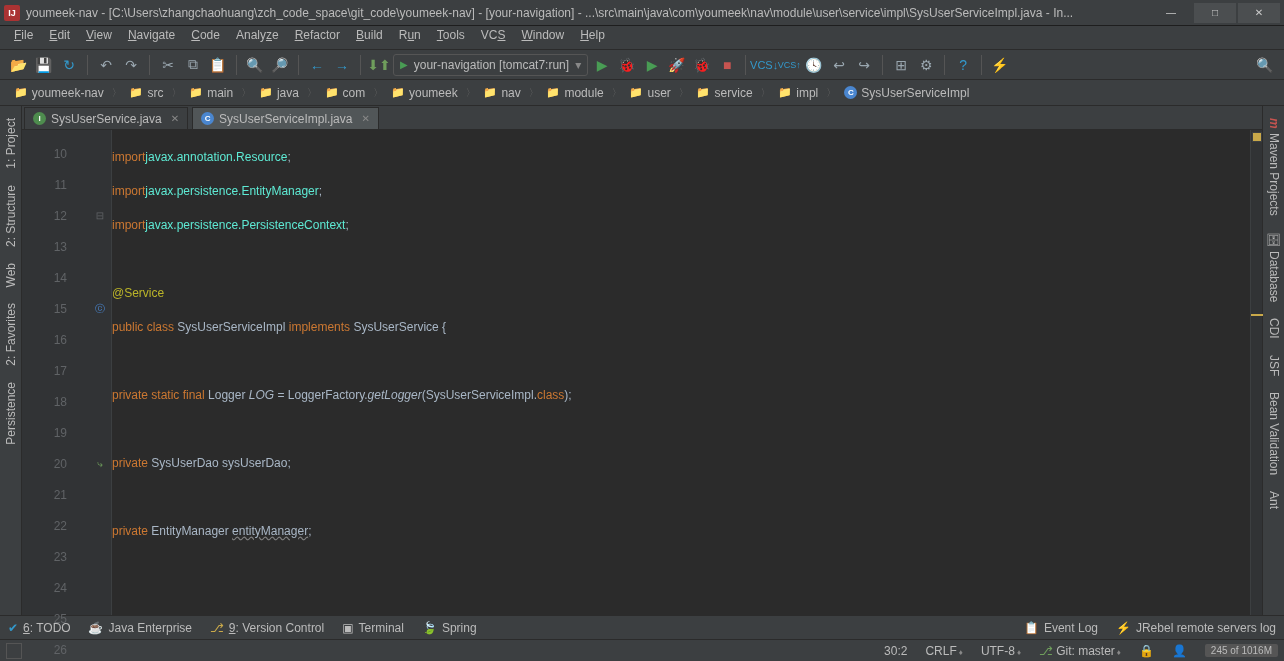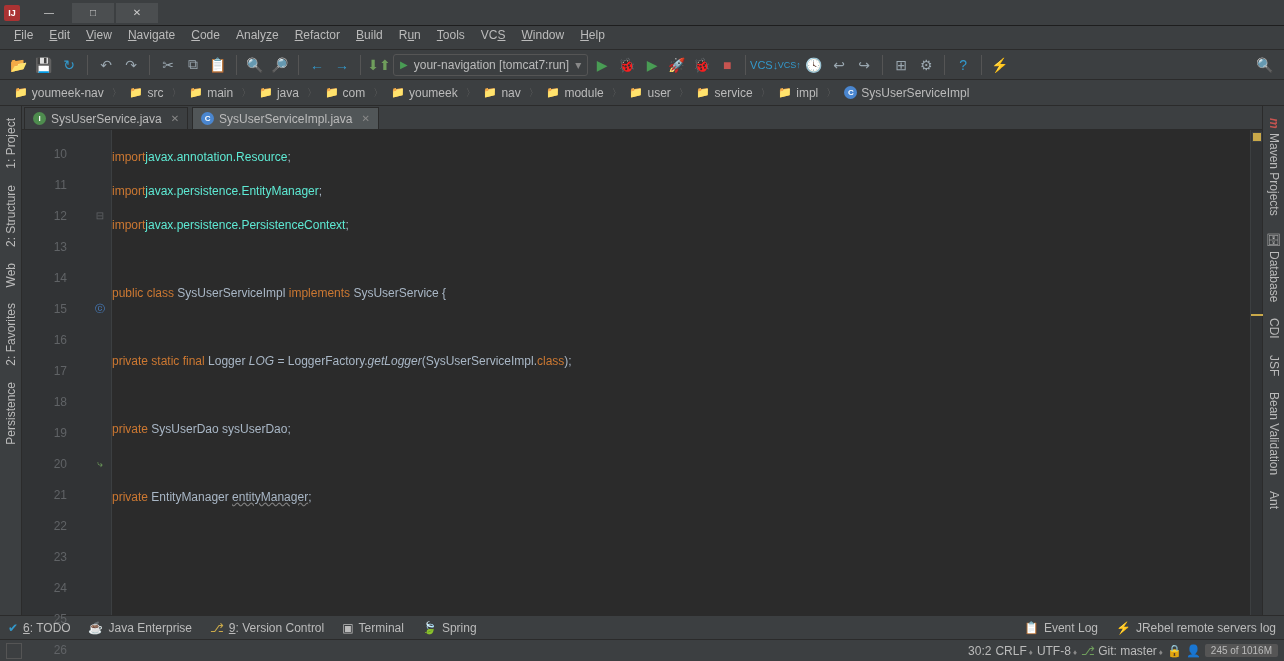--- a/index.html
+++ b/index.html
@@ -76,34 +76,35 @@
   .ann { color:#bbb529; }
   .field-italic { color:#a9b7c6; font-style:italic; }
   .imp { color:#5eead4;}
   
   
   .bottom-tw { height:24px; background:#3c3f41; border-top:1px solid #2b2b2b; display:flex; align-items:center; padding:0 8px; color:#bbb; gap:18px;}
   .bottom-tw .btab { display:flex; align-items:center; gap:5px; cursor:pointer; font-size:11px;}
   .bottom-tw .spacer { flex:1; }
   .bottom-tw .btab .u { text-decoration:underline;}
   
-  .status-bar { height:22px; background:#3c3f41; border-top:1px solid #2b2b2b; display:flex; align-items:center; padding:0 6px; color:#bbb; font-size:11px; gap:4px;}
+  .status-bar { height:22px; background:#3c3f41; border-top:1px solid #2b2b2b; display:flex; align-items:center; padding:0 6px; color:#bbb; font-size:11px; gap:18px;}
   .status-bar .sb-left { flex:1; display:flex; align-items:center; gap:10px;}
   .status-bar .sb-box { width:16px;height:16px;border:1px solid #555; margin-right:4px;}
   .status-bar .mem { background:#555; padding:1px 6px; border-radius:2px; font-size:10px;}
   .status-bar .lock{color:#888;}
   .status-bar .mute{color:#888;}
   .status-bar .arrow-sm{color:#888; font-size:8px; margin-left:2px;}
   .status-bar .git-ico{color:#6f9e5c;}
 </style>
 </head>
 <body>
 
 <div class="title-bar">
   <div class="ij-icon">IJ</div>
+  <div class="title-text">youmeek-nav - [C:\Users\zhangchaohuang\zch_code_space\git_code\youmeek-nav] - [your-navigation] - ...\src\main\java\com\youmeek\nav\module\user\service\impl\SysUserServiceImpl.java - In...</div>
   <div class="win-ctrls">
     <div>—</div>
     <div>□</div>
     <div>✕</div>
   </div>
 </div>
 
 <div class="menu-bar">
   <div class="menu-item"><span class="u">F</span>ile</div>
   <div class="menu-item"><span class="u">E</span>dit</div>
@@ -295,20 +296,21 @@
         <div class="ln">29</div>
         <div class="ln">30</div>
         <div class="ln">31</div>
         <div class="ln">32</div>
       </div>
       <div class="code">
 <div class="line">   <span class="kw">import</span> <span class="imp">javax.annotation.Resource</span>;</div>
 <div class="line">   <span class="kw">import</span> <span class="imp">javax.persistence.EntityManager</span>;</div>
 <div class="line">   <span class="kw">import</span> <span class="imp">javax.persistence.PersistenceContext</span>;</div>
 <div class="line"></div>
+<div class="line">   <span class="ann">@Service</span></div>
 <div class="line">   <span class="kw">public class</span> SysUserServiceImpl <span class="kw">implements</span> SysUserService {</div>
 <div class="line"></div>
 <div class="line">       <span class="kw">private static final</span> Logger <span class="field-italic">LOG</span> = LoggerFactory.<span class="field-italic">getLogger</span>(SysUserServiceImpl.<span class="kw">class</span>);</div>
 <div class="line"></div>
 <div class="line">       <span class="kw">private</span> SysUserDao sysUserDao;</div>
 <div class="line"></div>
 <div class="line">       <span class="kw">private</span> EntityManager <span style="text-decoration-line:underline;text-decoration-style:wavy;text-decoration-color:#808080;">entityManager</span>;</div>
 
 
 

